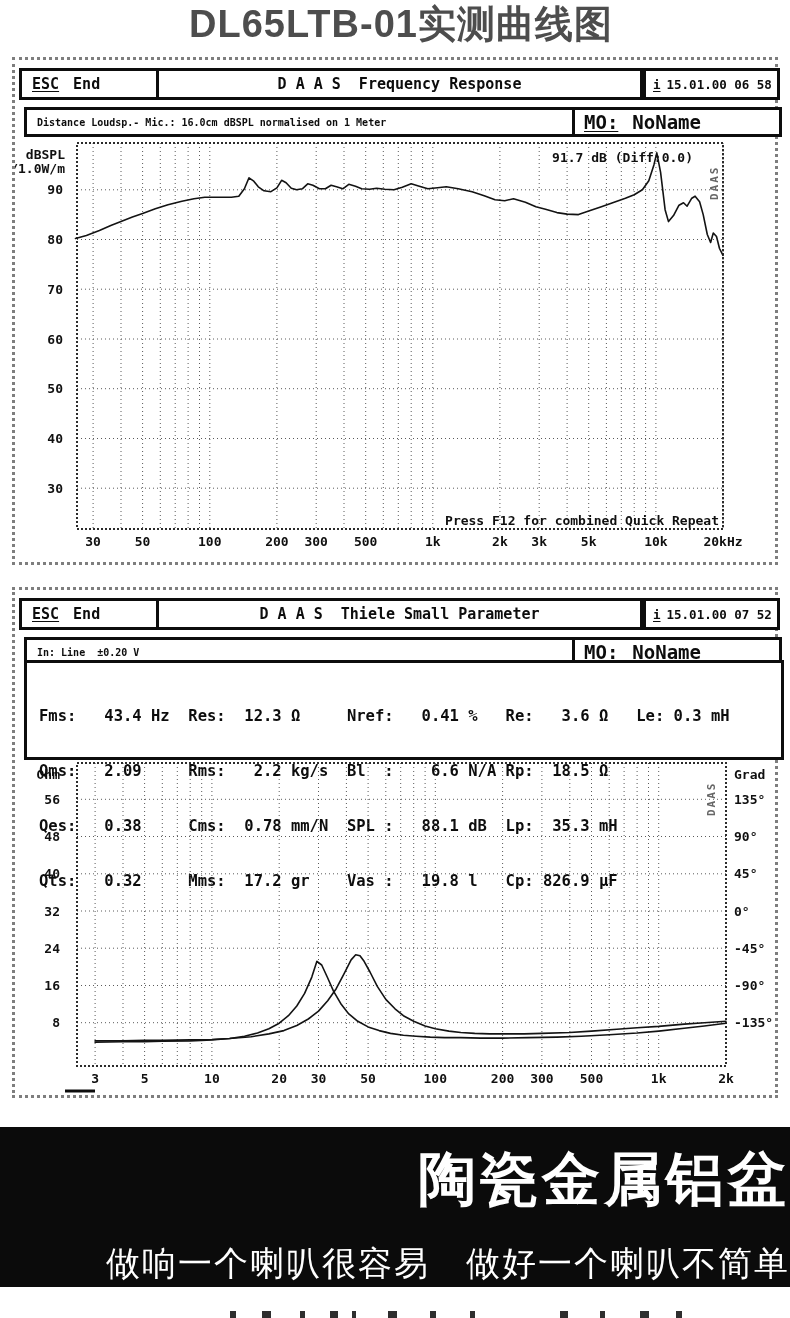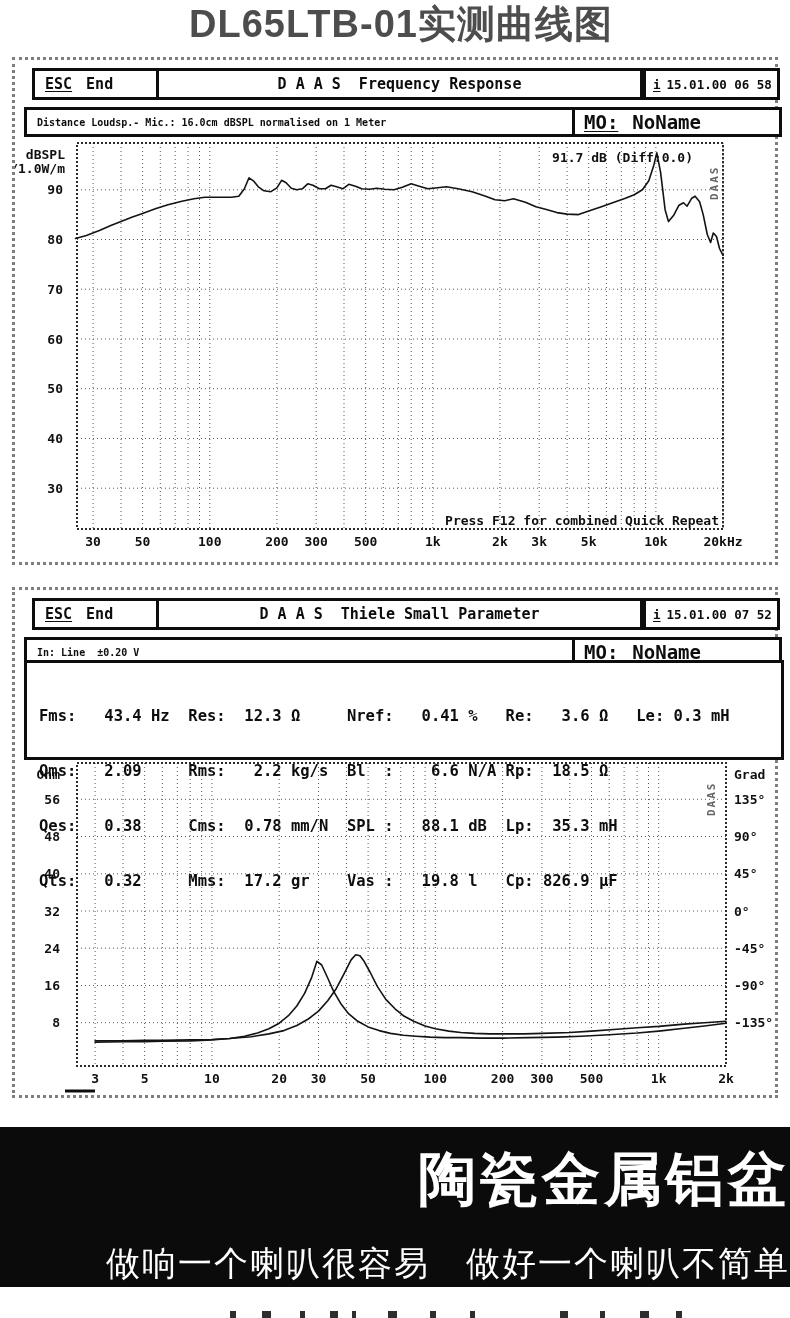--- a/index.html
+++ b/index.html
@@ -5,21 +5,21 @@
   html,body{margin:0;padding:0;background:#ffffff;}
   .stage{position:relative;width:790px;height:1318px;background:#ffffff;overflow:hidden;
          font-family:"DejaVu Sans Mono",monospace;color:#111;}
   .page-title{position:absolute;top:0;left:12px;right:0;height:50px;text-align:center;
     font:bold 38px "Liberation Sans",sans-serif;color:#4d4d4d;letter-spacing:1px;line-height:48px;}
   .win{position:absolute;left:12px;width:760px;border:3px dotted #7e7e7e;background:#fff;}
   .win1{top:57px;height:502px;}
   .win2{top:587px;height:505px;}
   .box{position:absolute;border:3px solid #0d0d0d;background:#fff;display:flex;align-items:center;
        font:bold 15px "DejaVu Sans Mono",monospace;color:#0d0d0d;white-space:pre;}
-  .esc{left:17px;top:8px;width:125px;height:26px;padding-left:10px;gap:14px;cursor:pointer;}
+  .esc{left:4px;top:8px;width:125px;height:26px;padding-left:10px;gap:14px;cursor:pointer;}
   .wtitle{left:141px;top:8px;width:481px;height:26px;justify-content:center;}
   .wtime{left:628px;top:8px;width:124px;height:26px;padding-left:7px;gap:6px;font-size:12.5px;}
   .winfo{left:9px;top:47px;width:541px;height:24px;padding-left:10px;font-size:10px;}
   .wmo{left:557px;top:47px;width:195px;height:24px;padding-left:9px;gap:14px;font-size:19px;}
   .ul{text-decoration:underline;text-underline-offset:2px;}
   .params{left:9px;top:70px;width:742px;height:86px;display:block;padding:8px 0 0 12px;border-width:3px;}
   .pline{font:bold 15.5px "DejaVu Sans Mono",monospace;line-height:19px;white-space:pre;}
   .chart{position:absolute;left:0;top:0;pointer-events:none;}
   .grid{stroke:#5a5a5a;stroke-width:1;stroke-dasharray:1 3;fill:none;}
   .frame{fill:none;stroke:#2b2b2b;stroke-width:2;stroke-dasharray:2 2;}

